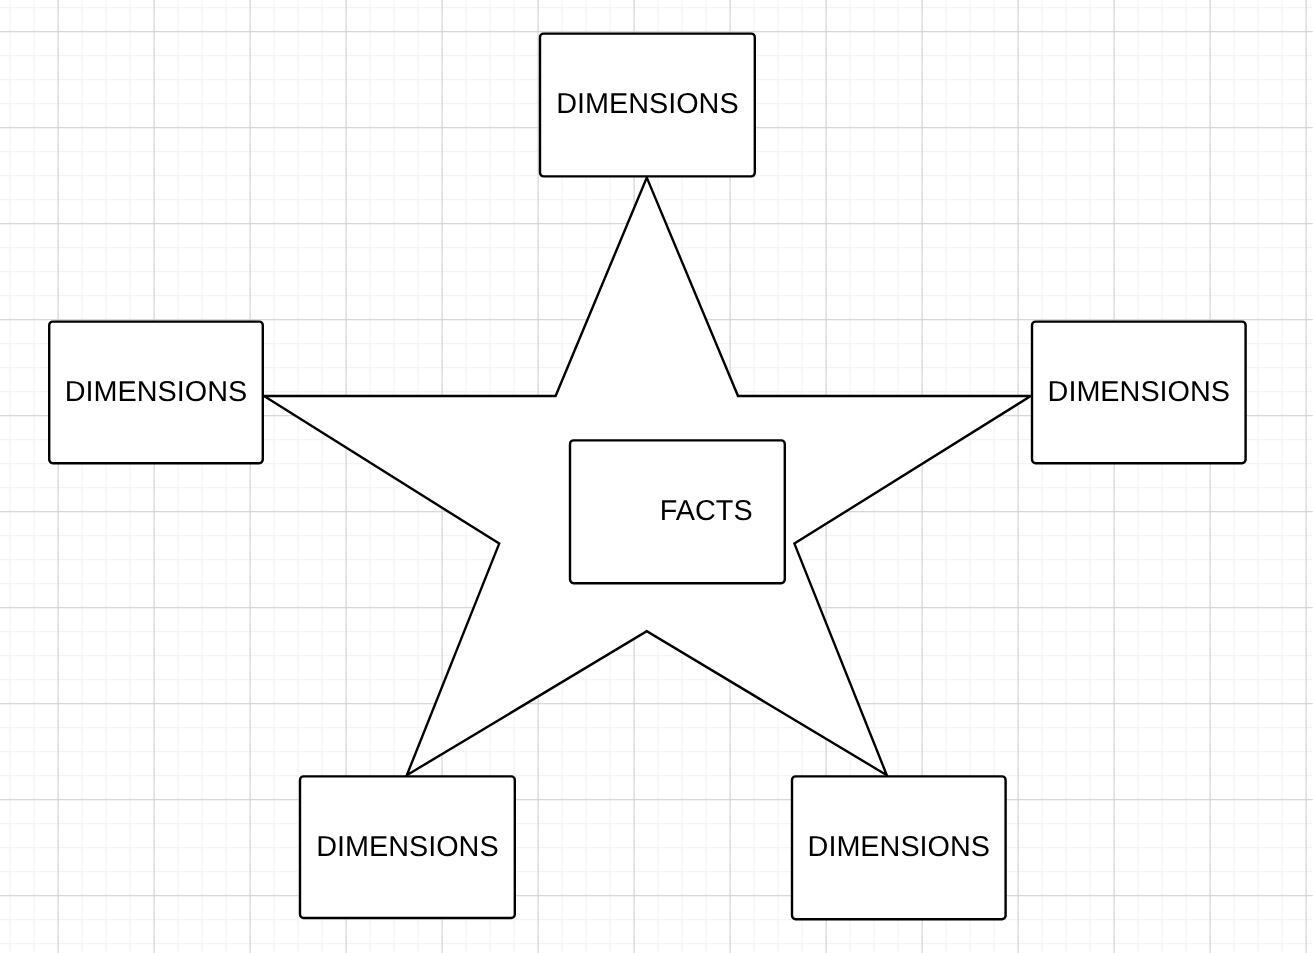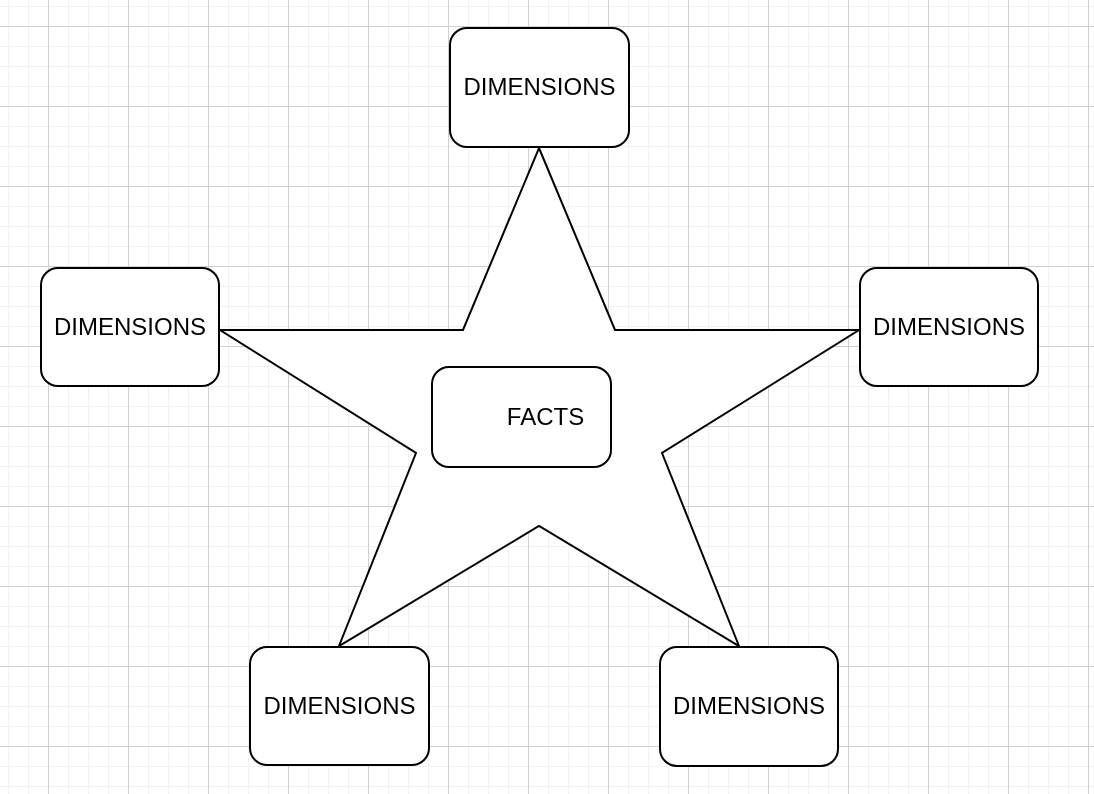--- a/index.html
+++ b/index.html
@@ -30,36 +30,36 @@
     top: 0;
     width: 1094px;
     height: 794px;
     display: block;
   }
   .node {
     position: absolute;
     box-sizing: border-box;
     background: #ffffff;
     border: 2px solid #000000;
-    border-radius: 18px;
+    border-radius: 4px;
     display: flex;
     align-items: center;
     justify-content: center;
     font-size: 24px;
     line-height: 1.2;
     color: #000000;
     white-space: nowrap;
     text-align: center;
   }
   .node-top          { left: 449px; top: 27px;  width: 181px; height: 121px; }
   .node-left         { left: 40px;  top: 267px; width: 180px; height: 120px; }
   .node-right        { left: 859px; top: 267px; width: 180px; height: 120px; }
   .node-bottom-left  { left: 249px; top: 646px; width: 181px; height: 120px; }
   .node-bottom-right { left: 659px; top: 646px; width: 180px; height: 121px; }
-  .node-facts        { left: 431px; top: 366px; width: 181px; height: 102px; padding-left: 48px; }
+  .node-facts        { left: 474px; top: 366px; width: 181px; height: 121px; padding-left: 48px; }
 </style>
 </head>
 <body>
 
 <div class="canvas">
 
   <svg class="star-layer" width="1094" height="794" viewBox="0 0 1094 794" xmlns="http://www.w3.org/2000/svg">
     <polygon fill="#ffffff" stroke="#000000" stroke-width="2" stroke-linejoin="miter" points="539,148 615,330 859,330 662,453 739,646 539,526 339,646 416,453 220,330 463,330"></polygon>
   </svg>
 

